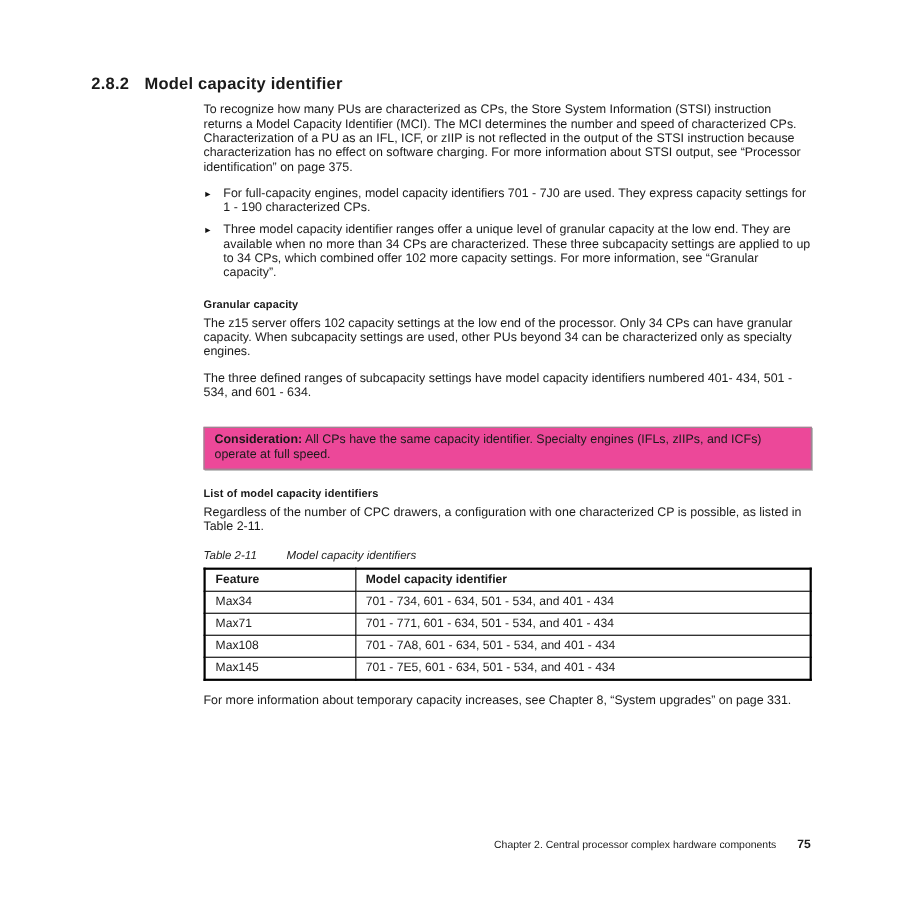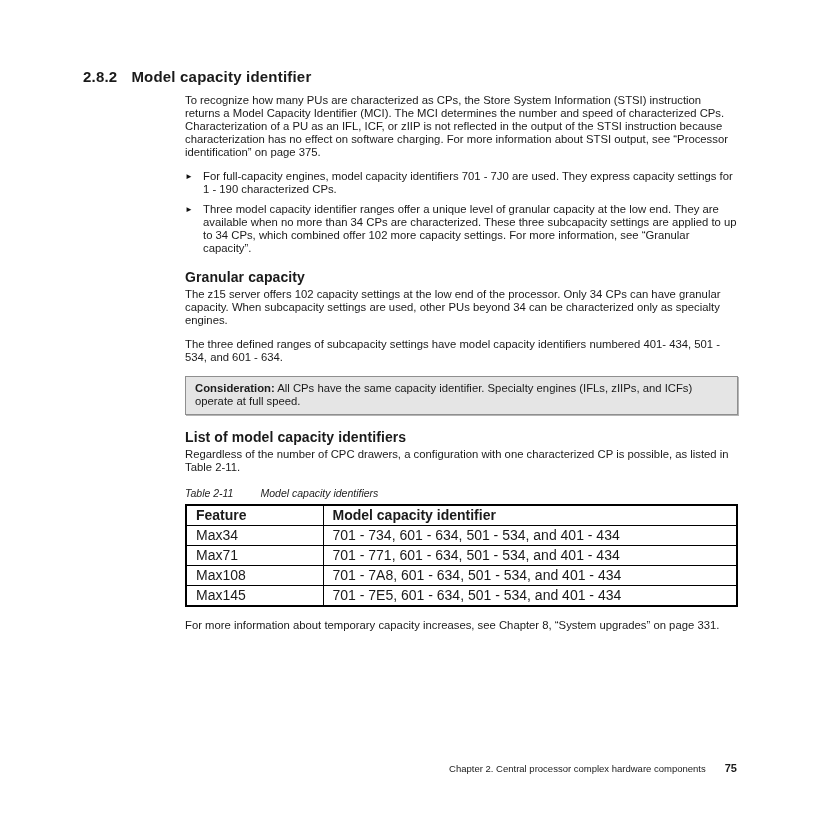--- a/index.html
+++ b/index.html
@@ -37,49 +37,49 @@
     margin: 0 0 7px 0;
   }
   .bmark {
     flex: 0 0 18px;
     font-size: 8px;
     line-height: 13px;
     color: #111;
   }
   .btext { flex: 1; }
   h3 {
-    font-size: 14px;
+    font-size: 10px;
     font-weight: bold;
     margin: 16px 0 4px 0;
     letter-spacing: 0.1px;
   }
   .note {
-    background: #e5e5e5;
+    background: #ec4899;
     border: 1px solid #8f8f8f;
     box-shadow: 1px 1px 0 #b5b5b5;
     padding: 5px 9px 6px 9px;
-    margin: 12px 0 13px 0;
+    margin: 24px 0 13px 0;
   }
   .note .b { font-weight: bold; }
   .caption {
     font-style: italic;
     font-size: 10.5px;
     color: #222;
     margin: 13px 0 4px 0;
   }
   .caption .cap-label { margin-right: 27px; }
   table.cap {
     border-collapse: collapse;
     width: 553px;
     border: 2px solid #000;
     margin: 0 0 12px 0;
   }
   table.cap th, table.cap td {
     border: 1px solid #000;
-    font-size: 14px;
+    font-size: 11px;
     line-height: 13px;
     text-align: left;
     padding: 3px 0 3px 9px;
     height: 13px;
     font-weight: normal;
     white-space: nowrap;
   }
   table.cap th { font-weight: bold; }
   table.cap col.c1 { width: 137px; }
   .footer {

